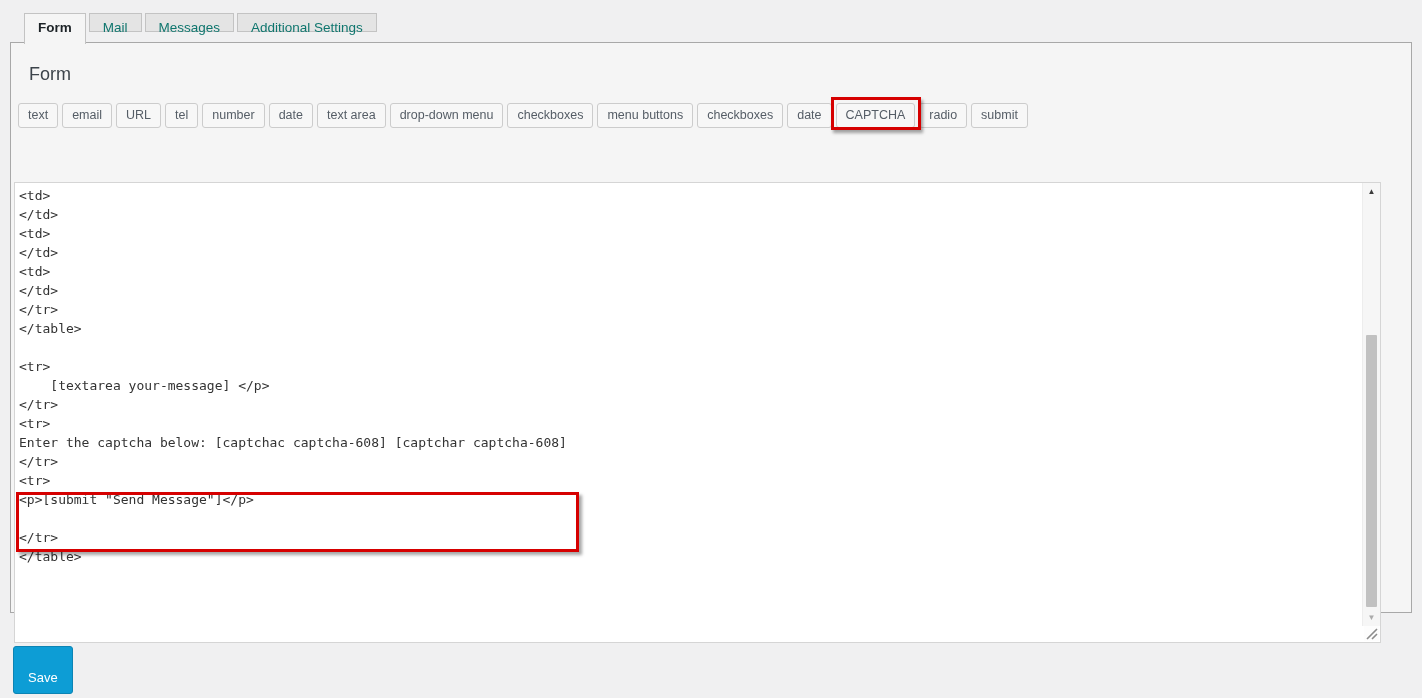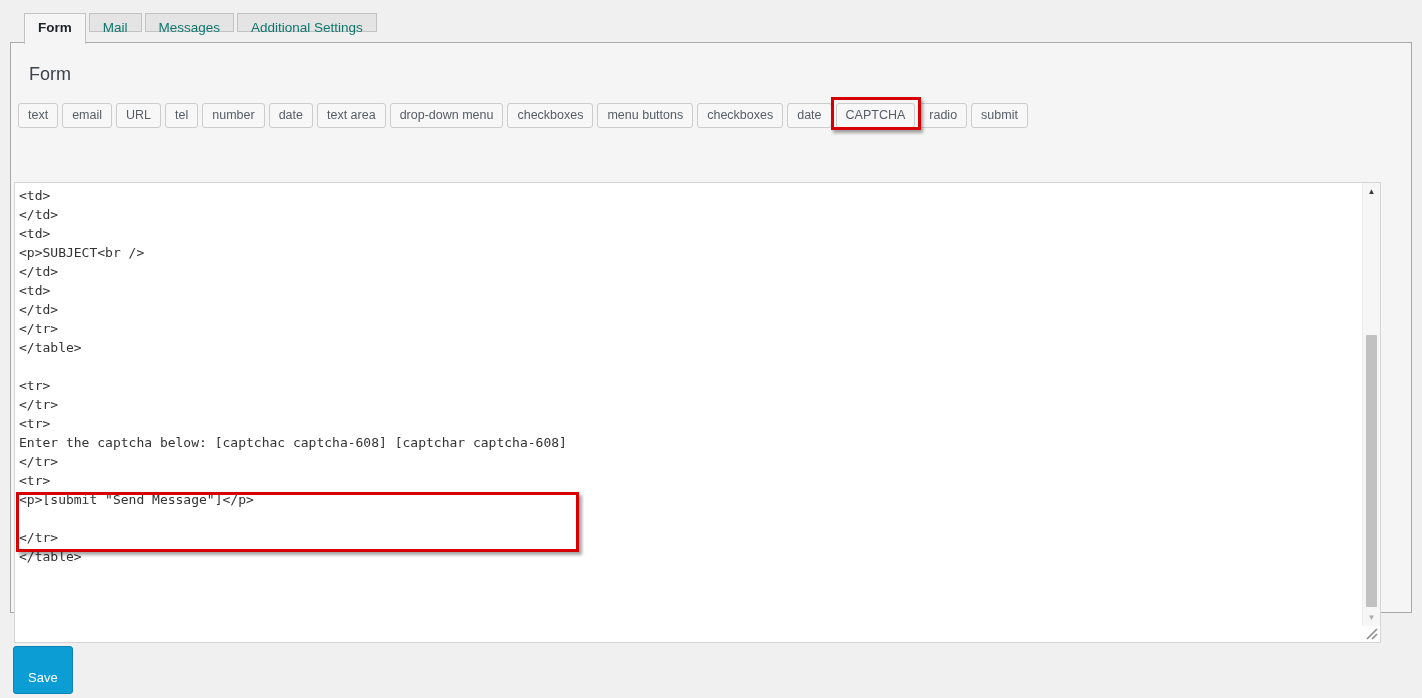--- a/index.html
+++ b/index.html
@@ -125,28 +125,28 @@
     <span class="hl-wrap"><button class="tag-btn">CAPTCHA</button></span>
     <button class="tag-btn">radio</button>
     <button class="tag-btn">submit</button>
   </div>
 
   <div class="editor">
     <div class="code">
       <div class="code-line">&lt;td&gt;</div>
       <div class="code-line">&lt;/td&gt;</div>
       <div class="code-line">&lt;td&gt;</div>
-      <div class="code-line">&lt;p&gt;SUBJECT&lt;br /&gt;</div>
       <div class="code-line">&lt;/td&gt;</div>
       <div class="code-line">&lt;td&gt;</div>
       <div class="code-line">&lt;/td&gt;</div>
       <div class="code-line">&lt;/tr&gt;</div>
       <div class="code-line">&lt;/table&gt;</div>
       <div class="code-line"></div>
       <div class="code-line">&lt;tr&gt;</div>
+      <div class="code-line">    [textarea your-message] &lt;/p&gt;</div>
       <div class="code-line">&lt;/tr&gt;</div>
       <div class="code-line">&lt;tr&gt;</div>
       <div class="code-line">Enter the captcha below: [captchac captcha-608] [captchar captcha-608]</div>
       <div class="code-line">&lt;/tr&gt;</div>
       <div class="code-line">&lt;tr&gt;</div>
       <div class="code-line">&lt;p&gt;[submit "Send Message"]&lt;/p&gt;</div>
       <div class="code-line"></div>
       <div class="code-line">&lt;/tr&gt;</div>
       <div class="code-line">&lt;/table&gt;</div>
     </div>

